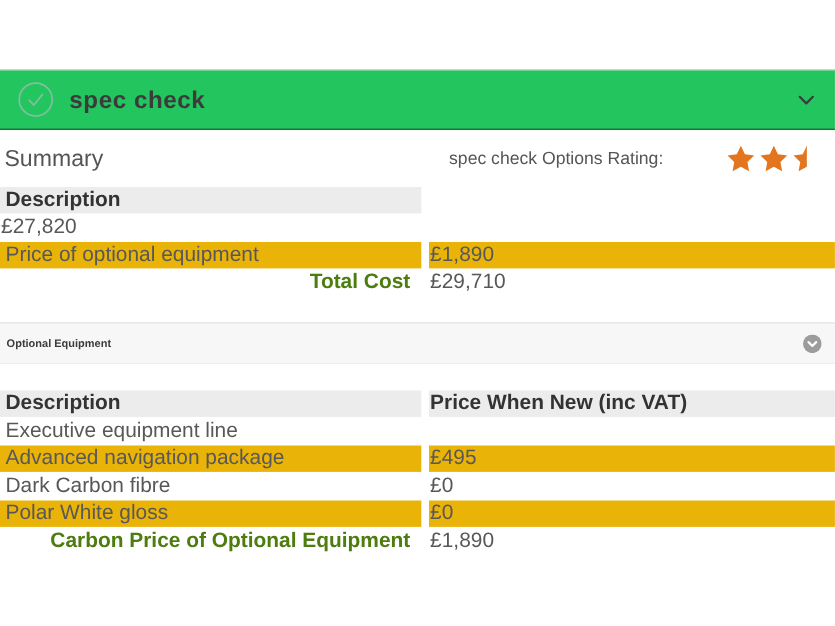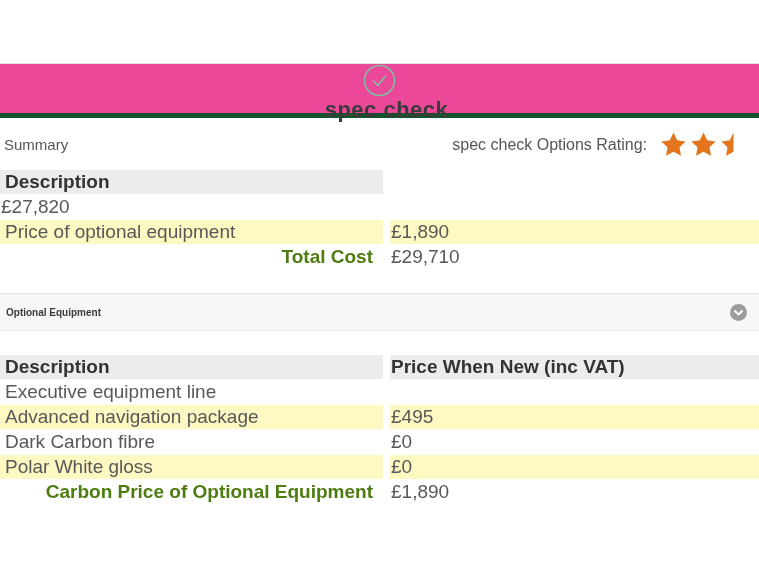--- a/index.html
+++ b/index.html
@@ -4,57 +4,56 @@
 <style>
   * { margin: 0; padding: 0; box-sizing: border-box; }
   html, body { width: 759px; height: 569px; background: #ffffff; overflow: hidden; }
   body { font-family: "Liberation Sans", "DejaVu Sans", sans-serif; color: #555555; }
 
   .page { width: 759px; height: 569px; position: relative; background: #ffffff; }
 
   
   .spec-header {
     position: absolute; top: 63px; left: 0; width: 759px; height: 55px;
-    background: #ec4899;
+    background: #22c55e;
     border-top: 1px solid #e3e3e3;
-    border-bottom: 5px solid #14532d;
+    border-bottom: 1px solid #14532d;
     display: flex; align-items: center;
     padding: 0 16px;
-    flex-direction: column;
   }
   .check-circle { width: 33px; height: 33px; flex: 0 0 auto; }
   .spec-title {
     margin-left: 14px;
     font-size: 22px; font-weight: 700; color: #3b3b3b; letter-spacing: 0.5px;
   }
   .spec-header .spacer { flex: 1; }
   .header-chevron { width: 20px; height: 20px; cursor: pointer; }
 
   
   .summary-row {
     position: absolute; top: 119px; left: 0; width: 759px; height: 51px;
     display: flex; align-items: center; justify-content: space-between;
     padding: 0 12px 0 4px;
   }
-  .summary-label { font-size: 15px; color: #555555; }
-  .rating-wrap { display: flex; align-items: center; }
+  .summary-label { font-size: 21px; color: #555555; }
+  .rating-wrap { display: flex; align-items: center; gap: 44px; }
   .rating-label { font-size: 16px; color: #555555; margin-right: 10px; }
   .stars { display: flex; align-items: center; }
   .stars svg { width: 27px; height: 27px; margin-left: 3px; }
 
   
   .tbl { position: absolute; left: 0; width: 759px; }
   .tbl-summary { top: 170px; }
   .tbl-optional { top: 355px; }
   .t-row { display: flex; height: 24px; margin-bottom: 1px; }
   .t-cell { display: flex; align-items: center; font-size: 19px; color: #585858; }
   .c1 { width: 383px; padding-left: 5px; margin-right: 7px; }
   .c2 { flex: 1; padding-left: 1px; }
   .t-head .t-cell { font-weight: 700; color: #333333; background: #ececec; }
-  .r-alt .t-cell { background: #fef9c3; }
+  .r-alt .t-cell { background: #eab308; }
   .t-total .c1 { justify-content: flex-end; padding-right: 10px; font-weight: 700; color: #4d7c0f; }
   .t-total .t-cell { background: transparent; }
 
   
   .section-bar {
     position: absolute; top: 293px; left: 0; width: 759px; height: 38px;
     background: #f7f7f7;
     border-top: 1px solid #e2e2e2;
     border-bottom: 1px solid #efefef;
     display: flex; align-items: center; justify-content: space-between;

